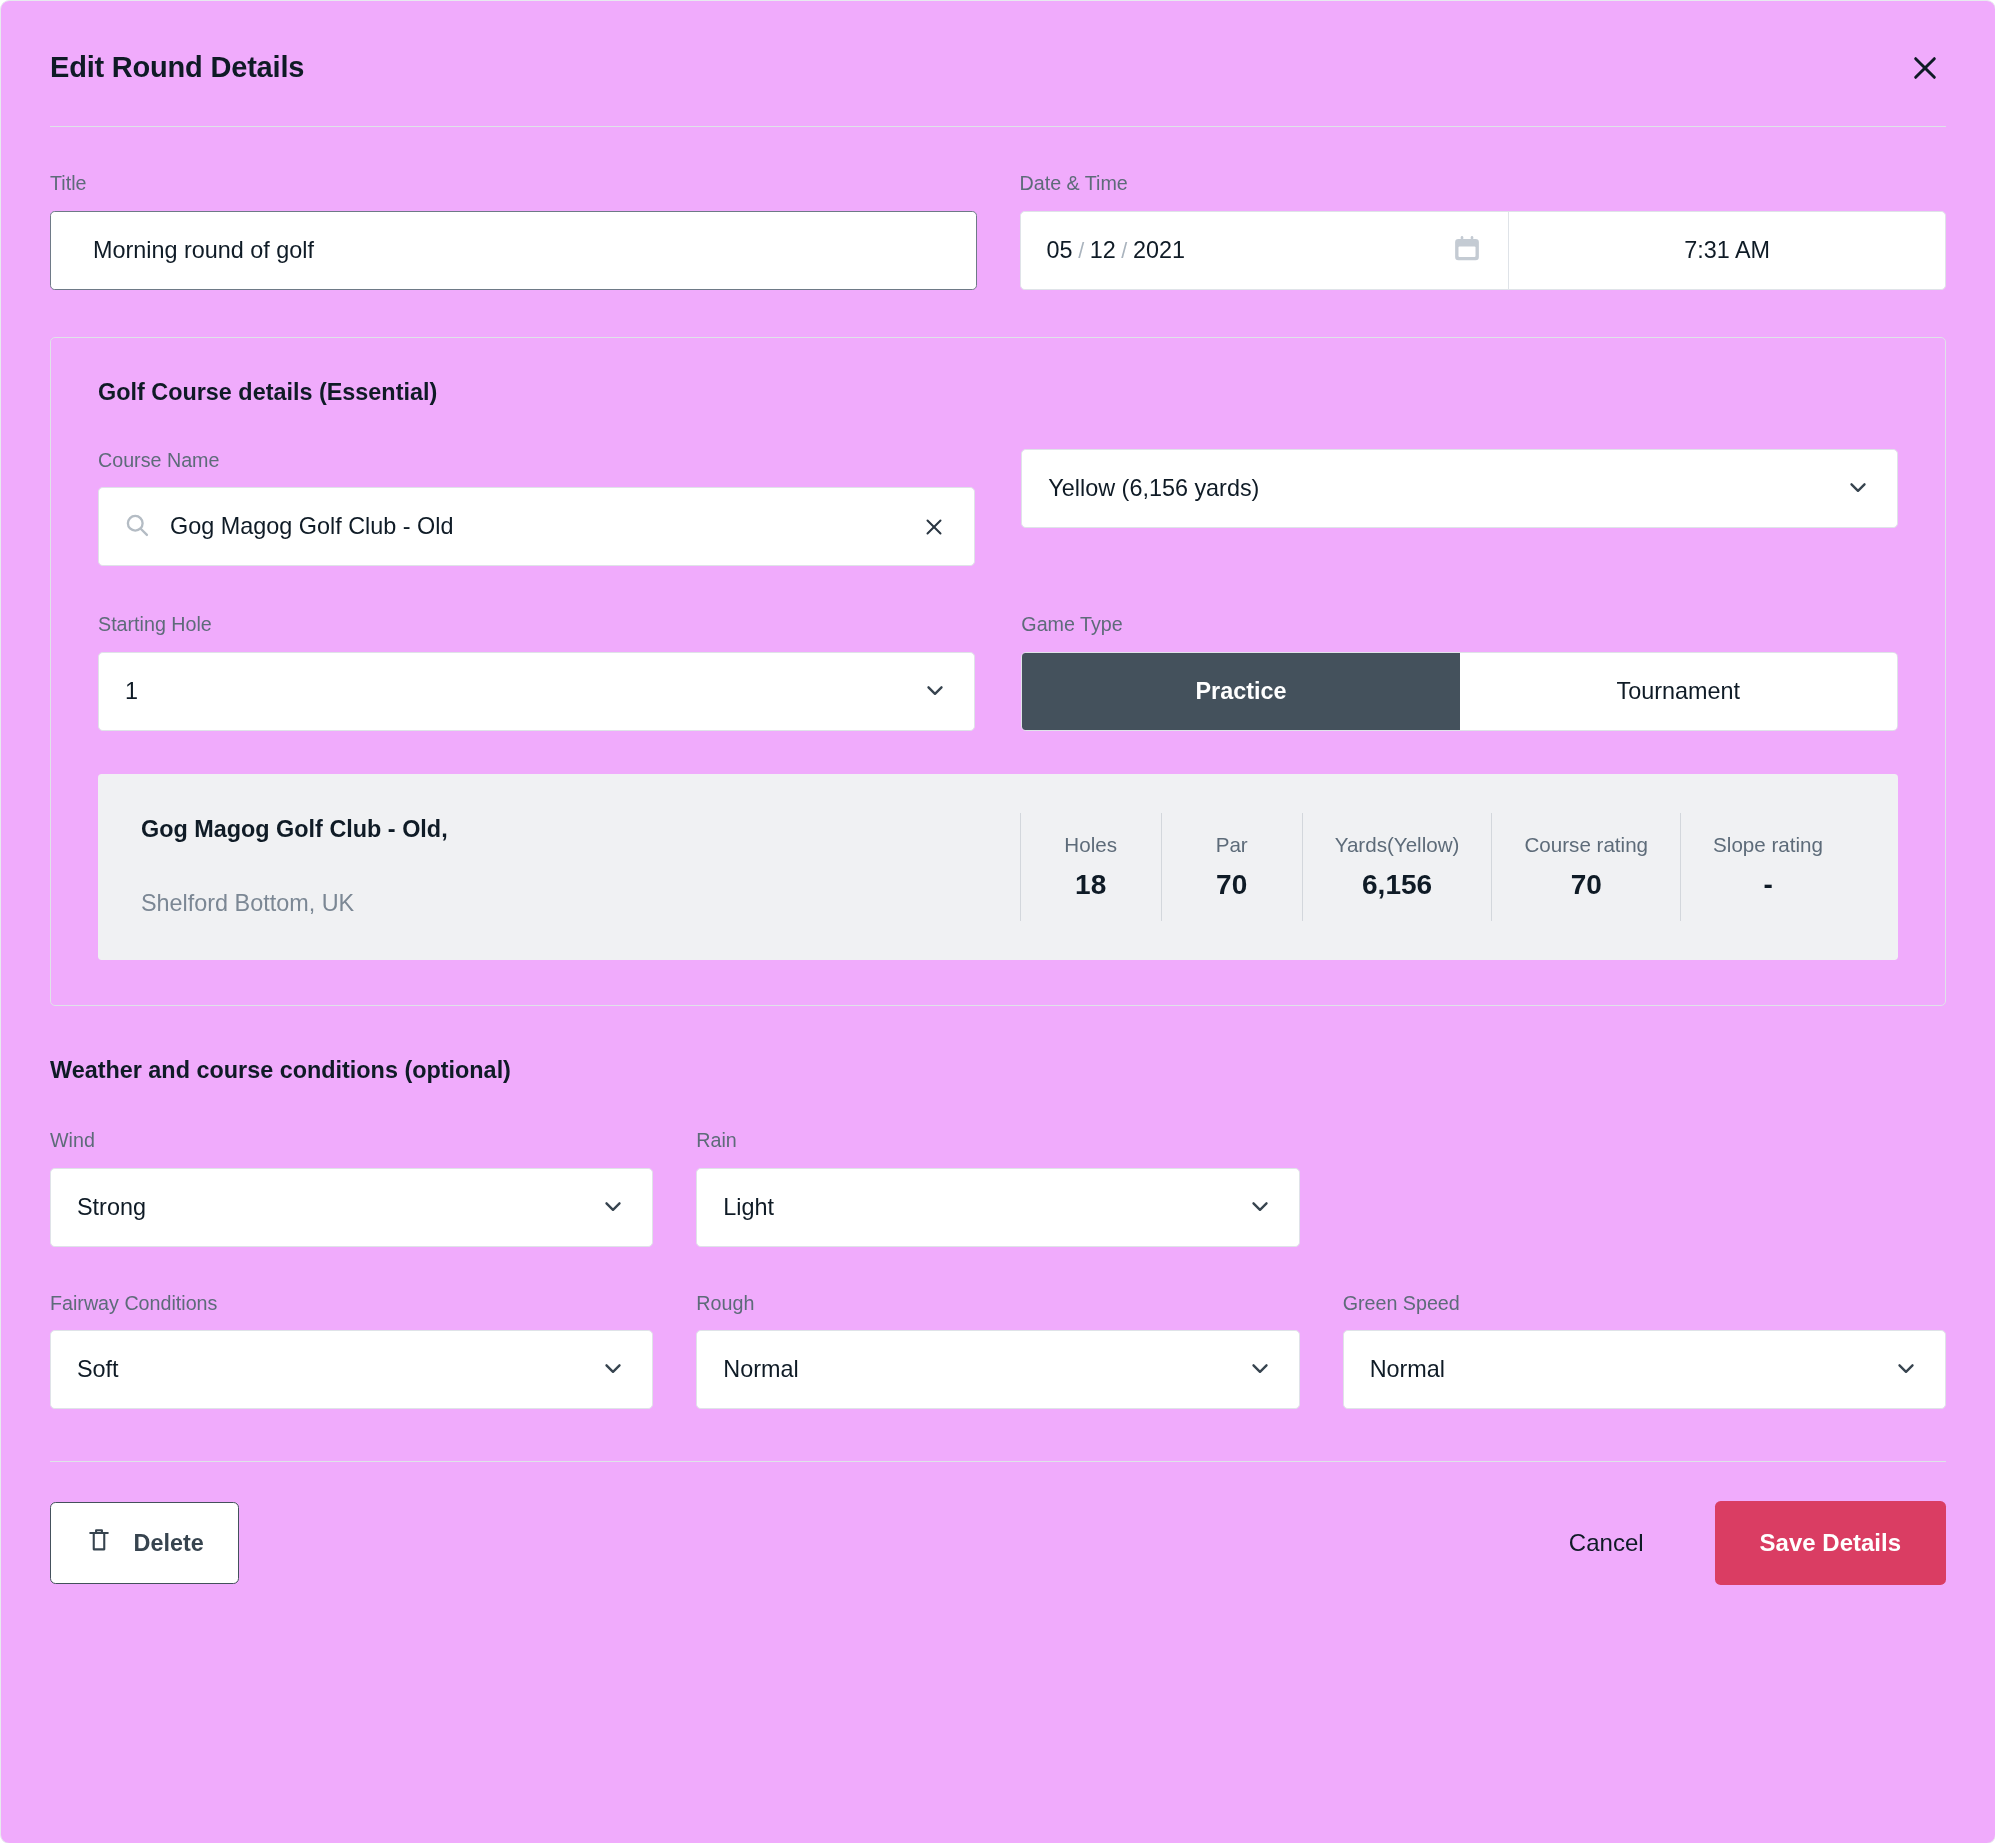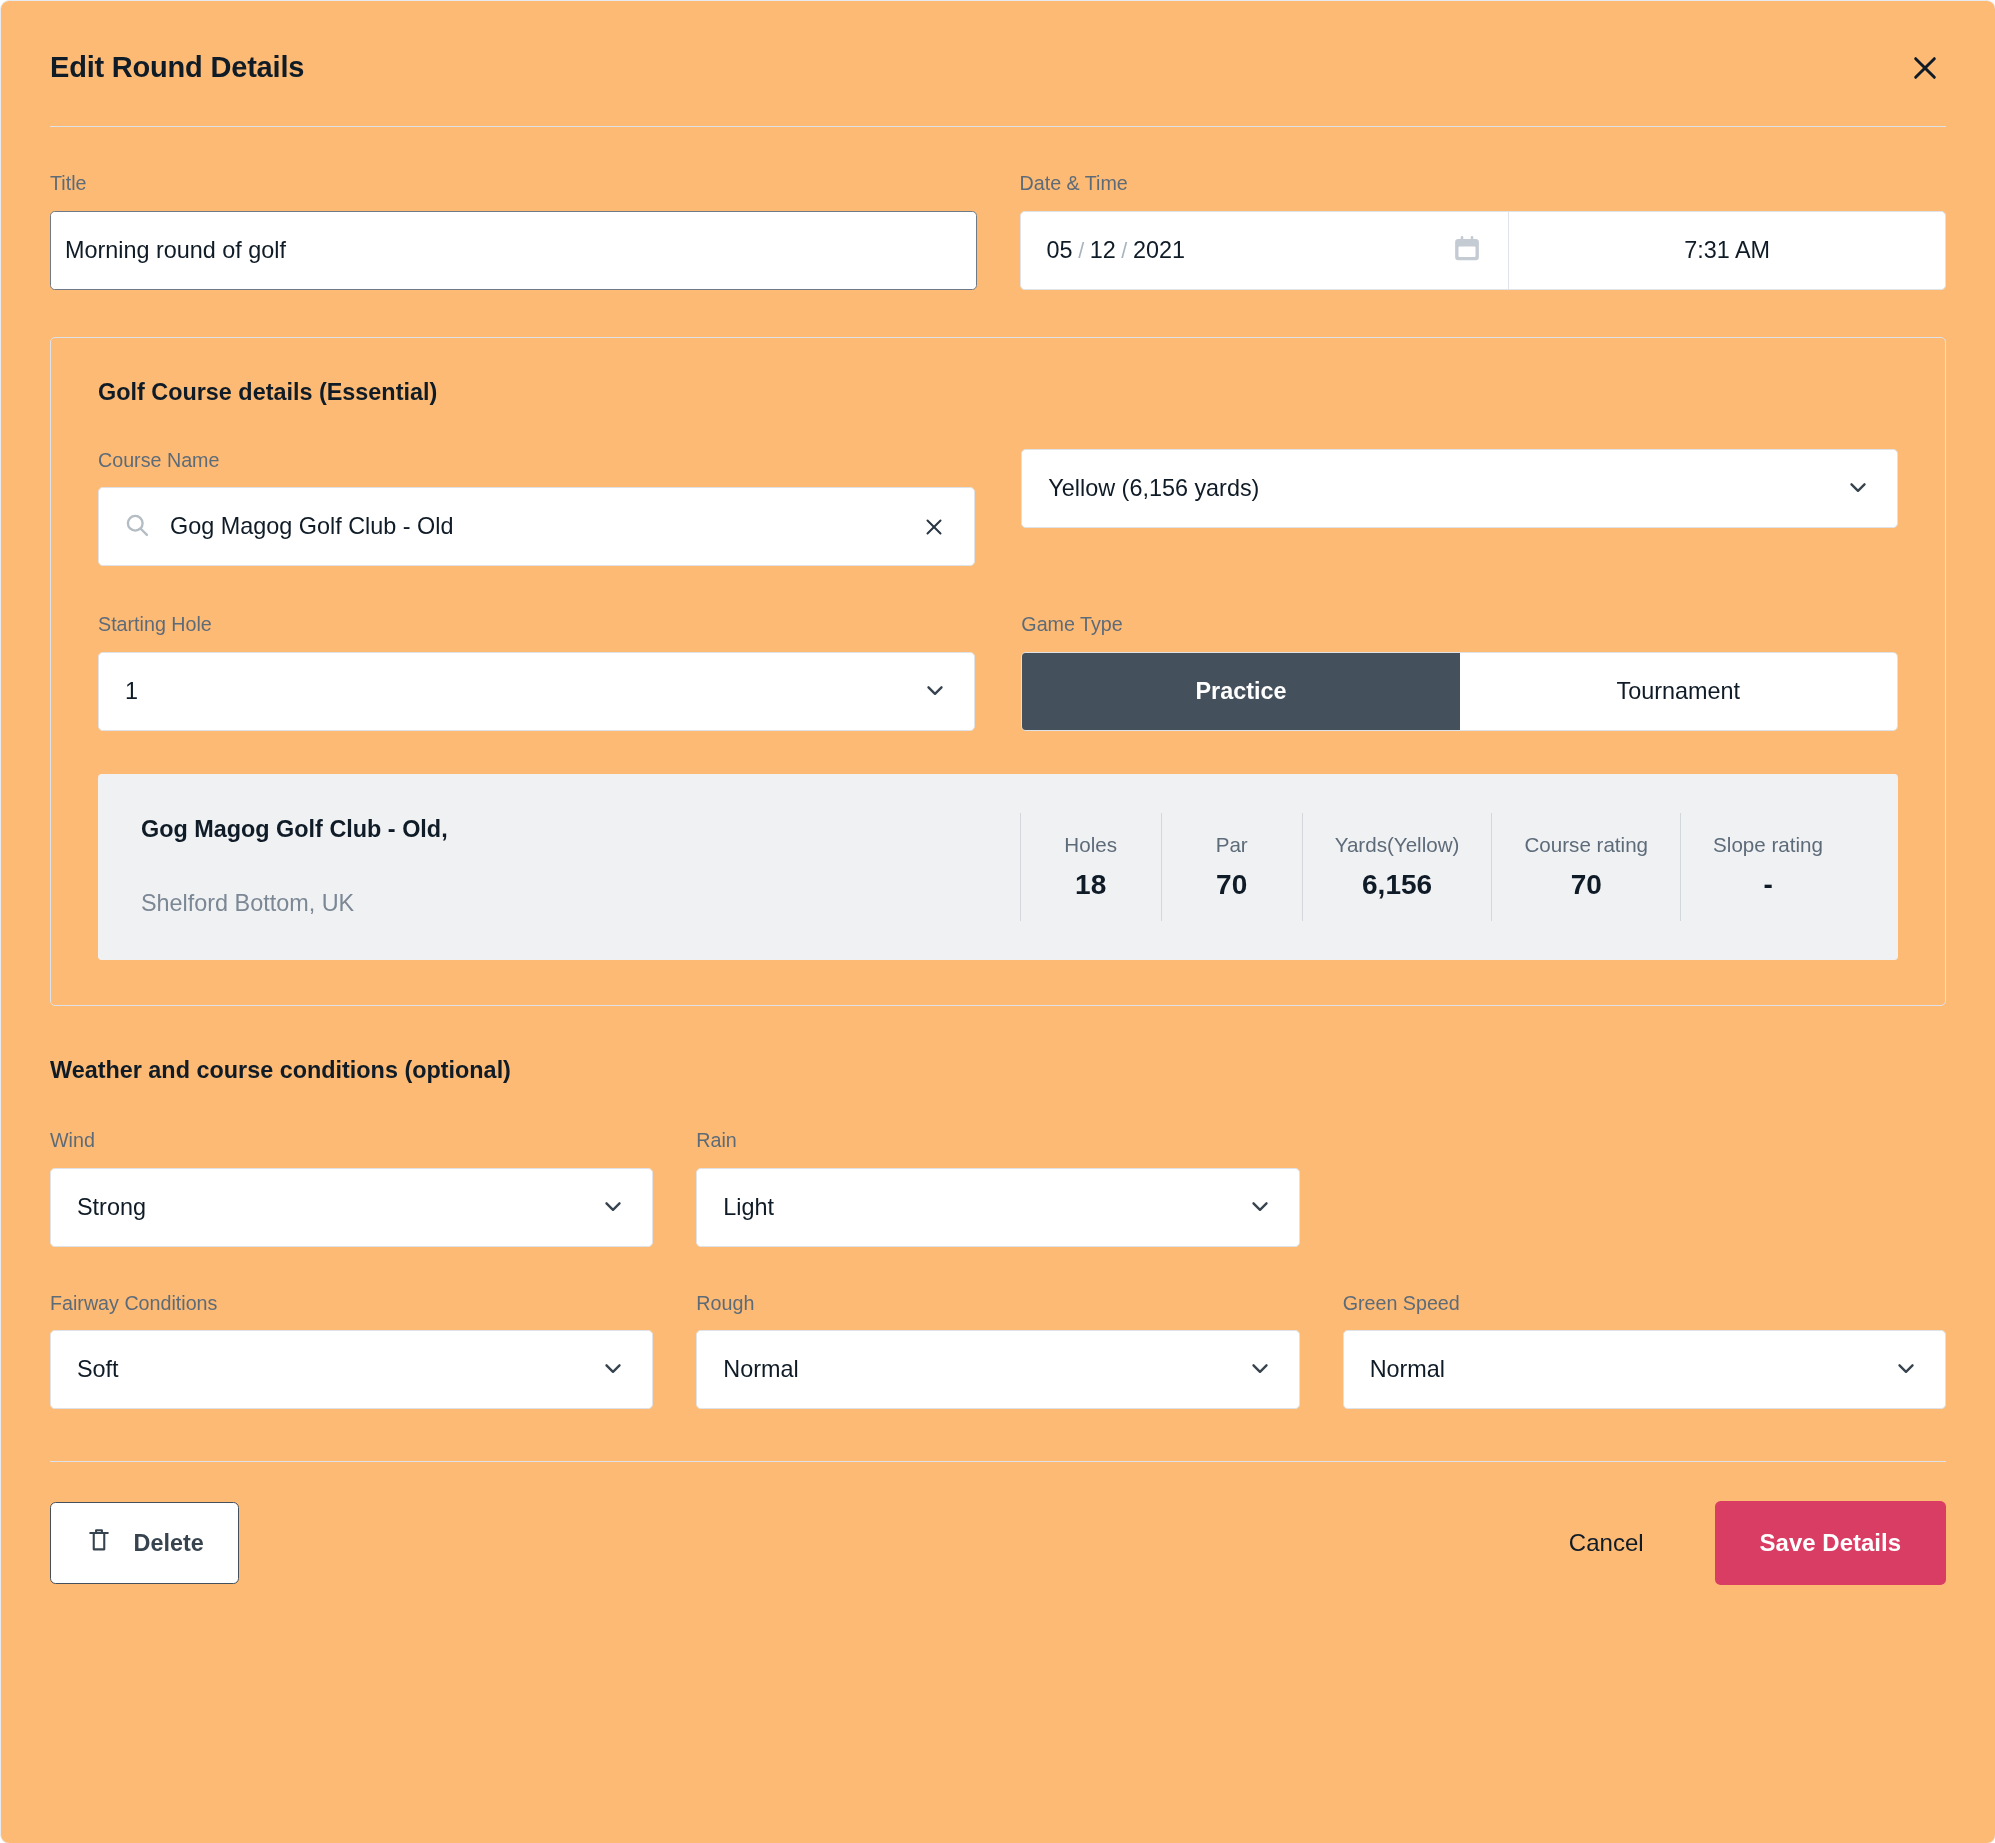--- a/index.html
+++ b/index.html
@@ -9,21 +9,21 @@
     height: 1844px;
     background: #ffffff;
     font-family: "Liberation Sans", sans-serif;
     -webkit-font-smoothing: antialiased;
   }
 
   .modal {
     position: relative;
     width: 1996px;
     height: 1844px;
-    background: #fdba74;
+    background: #f0abfc;
     border-radius: 9.4px;
     border: 0.9px solid #e7eaee;
     padding: 0 49px;
     overflow: hidden;
   }
 
   
   .modal-header {
     display: flex;
     align-items: flex-start;
@@ -68,21 +68,21 @@
 
   .text-input {
     width: 100%;
     height: 79px;
     border: 0.9px solid #6e7a87;
     border-radius: 4.7px;
     background: #fff;
     font-family: "Liberation Sans", sans-serif;
     font-size: 23.4px;
     color: #0f1b26;
-    padding: 0 14px;
+    padding: 0 42px;
     outline: none;
   }
 
   .select-box {
     position: relative;
     width: 100%;
     height: 79px;
     border: 0.9px solid #dfe3e8;
     border-radius: 4.7px;
     background: #fff;

